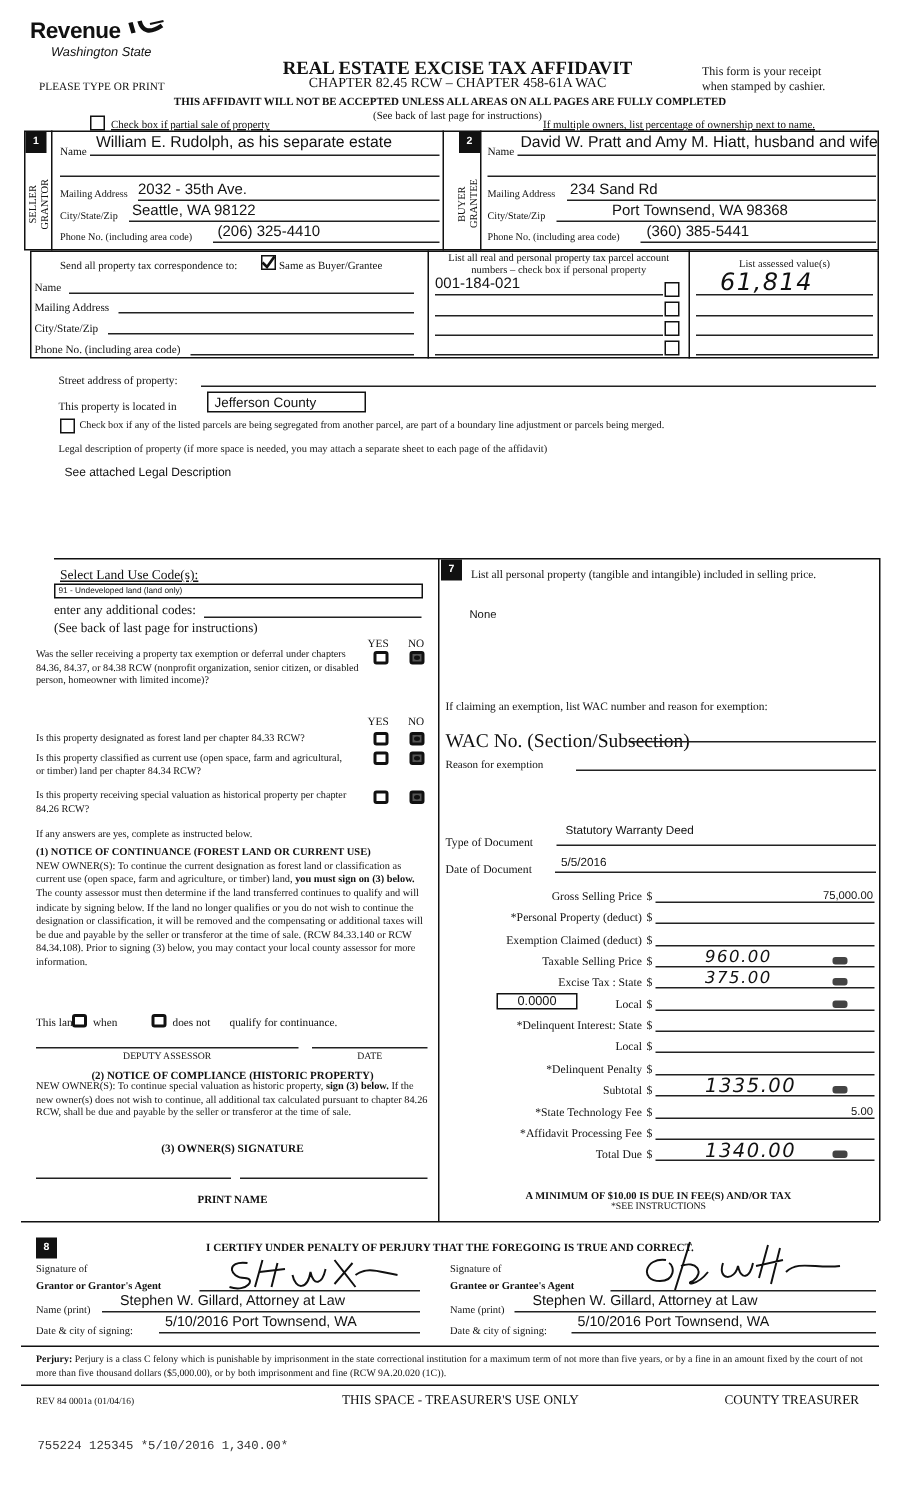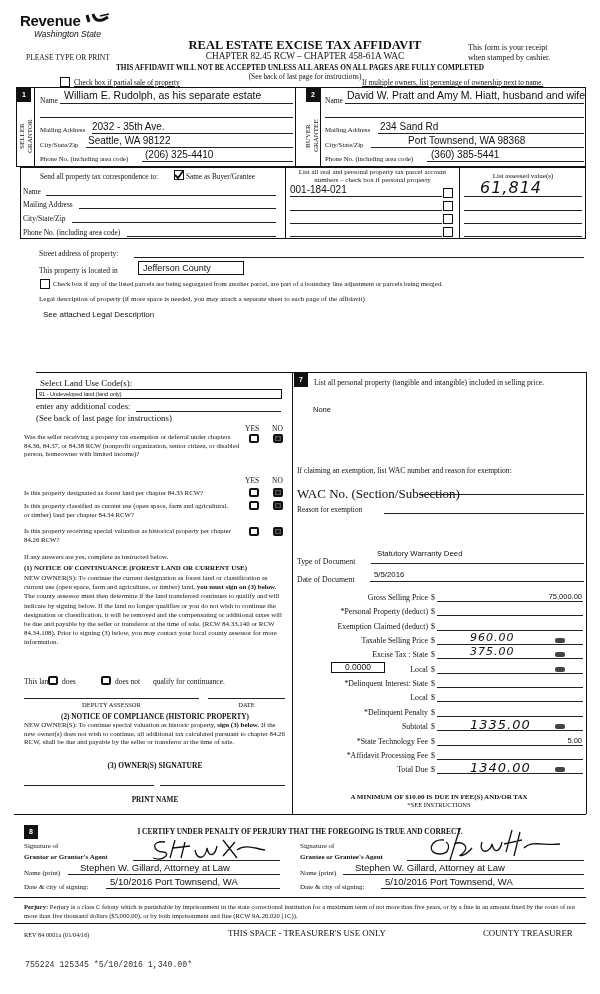--- a/index.html
+++ b/index.html
@@ -143,21 +143,21 @@
 <div class="cb" style="left:40px;top:279px;"></div>
 <div class="lbl" style="left:53px;top:280px;font-size:6.8px;">Check box if any of the listed parcels are being segregated from another parcel, are part of a boundary line adjustment or parcels being merged.</div>
 <div class="lbl" style="left:39px;top:295px;font-size:7px;">Legal description of property (if more space is needed, you may attach a separate sheet to each page of the affidavit)</div>
 <div class="val" style="left:43px;top:310px;font-size:8px;">See attached Legal Description</div>
 
 <div class="hline" style="left:36px;top:372px;width:550px;"></div>
 <div class="vline" style="left:292px;top:372px;height:442px;"></div>
 <div class="vline" style="left:586px;top:372px;height:442px;"></div>
 <div class="hline" style="left:14px;top:814px;width:572px;"></div>
 
-<div class="abs serif" style="left:40px;top:378px;font-size:9px;">Select Land Use Code(s):</div>
+<div class="abs serif" style="left:40px;top:378px;font-size:9px;text-decoration:underline;">Select Land Use Code(s):</div>
 <div class="box val" style="left:36px;top:389px;width:246px;height:10px;font-size:5.5px;padding:1px 2px;line-height:7px;">91 - Undeveloped land (land only)</div>
 <div class="abs serif" style="left:36px;top:401px;font-size:8.8px;">enter any additional codes:</div>
 <div class="line" style="left:136px;top:411px;width:145px;"></div>
 <div class="abs serif" style="left:36px;top:413px;font-size:8.8px;">(See back of last page for instructions)</div>
 <div class="lbl" style="left:245px;top:424px;">YES</div>
 <div class="lbl" style="left:272px;top:424px;">NO</div>
 <div class="para" style="left:24px;top:433px;width:222px;font-size:6.8px;line-height:8.6px;">Was the seller receiving a property tax exemption or deferral under chapters 84.36, 84.37, or 84.38 RCW (nonprofit organization, senior citizen, or disabled person, homeowner with limited income)?</div>
 <div class="radio" style="left:249px;top:434px;"></div>
 <div class="radio on" style="left:273px;top:434px;"></div>
 
@@ -171,21 +171,21 @@
 <div class="radio on" style="left:273px;top:501px;"></div>
 <div class="para" style="left:24px;top:527px;width:210px;font-size:6.8px;line-height:8.6px;">Is this property receiving special valuation as historical property per chapter 84.26 RCW?</div>
 <div class="radio" style="left:249px;top:527px;"></div>
 <div class="radio on" style="left:273px;top:527px;"></div>
 <div class="lbl" style="left:24px;top:553px;font-size:6.8px;">If any answers are yes, complete as instructed below.</div>
 
 <div class="abs serif bold" style="left:24px;top:564px;font-size:7px;">(1) NOTICE OF CONTINUANCE (FOREST LAND OR CURRENT USE)</div>
 <div class="para" style="left:24px;top:573px;width:262px;font-size:6.9px;line-height:9.2px;"><span>NEW OWNER(S): To continue the current designation as forest land or classification as current use (open space, farm and agriculture, or timber) land,</span> <b>you must sign on (3) below.</b> <span>The county assessor must then determine if the land transferred continues to qualify and will indicate by signing below. If the land no longer qualifies or you do not wish to continue the designation or classification, it will be removed and the compensating or additional taxes will be due and payable by the seller or transferor at the time of sale. (RCW 84.33.140 or RCW 84.34.108). Prior to signing (3) below, you may contact your local county assessor for more information.</span></div>
 <div class="lbl" style="left:24px;top:677px;">This land</div>
 <div class="radio" style="left:48px;top:676px;"></div>
-<div class="lbl" style="left:62px;top:677px;">does</div>
+<div class="lbl" style="left:62px;top:677px;">when</div>
 <div class="radio" style="left:101px;top:676px;"></div>
 <div class="lbl" style="left:115px;top:677px;">does not</div>
 <div class="lbl" style="left:153px;top:677px;">qualify for continuance.</div>
 
 <div class="line" style="left:24px;top:698px;width:175px;"></div>
 <div class="line" style="left:208px;top:698px;width:77px;"></div>
 <div class="lbl center" style="left:24px;top:701px;width:175px;font-size:6.5px;">DEPUTY ASSESSOR</div>
 <div class="lbl center" style="left:208px;top:701px;width:77px;font-size:6.5px;">DATE</div>
 <div class="abs serif bold center" style="left:24px;top:712px;width:262px;font-size:7.3px;">(2) NOTICE OF COMPLIANCE (HISTORIC PROPERTY)</div>
 <div class="para" style="left:24px;top:721px;width:262px;font-size:6.9px;line-height:8.6px;"><span>NEW OWNER(S): To continue special valuation as historic property,</span> <b>sign (3) below.</b> <span>If the new owner(s) does not wish to continue, all additional tax calculated pursuant to chapter 84.26 RCW, shall be due and payable by the seller or transferor at the time of sale.</span></div>

